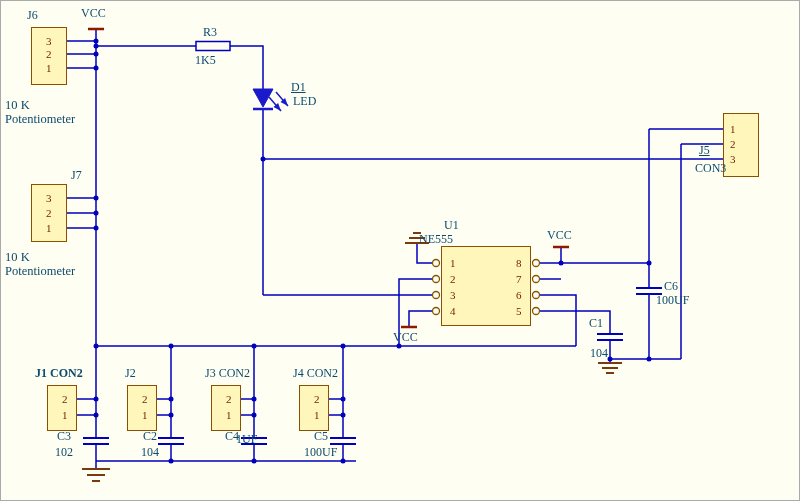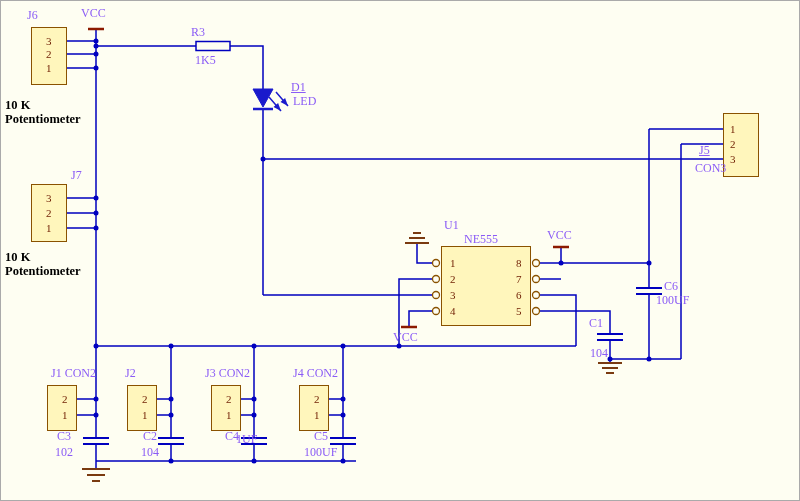--- a/index.html
+++ b/index.html
@@ -2,22 +2,22 @@
 <html><head>
 <meta charset="utf-8">
 <style>
   html,body{margin:0;padding:0;background:#ddd;}
   #canvas{
     position:relative;width:800px;height:501px;margin:0 auto;
     background:#FEFEF2;border:1px solid #aaa;box-sizing:border-box;
     font-family:"Liberation Serif", serif;overflow:hidden;
   }
   #wiring{position:absolute;left:0;top:0;}
-  .lbl{position:absolute;font-size:12px;color:#8b5cf6;white-space:nowrap;line-height:13px;}
-  .cap{position:absolute;font-size:12.5px;font-weight:bold;color:#000000;white-space:nowrap;line-height:13px;}
+  .lbl{position:absolute;font-size:12px;color:#0c4a6e;white-space:nowrap;line-height:13px;}
+  .cap{position:absolute;font-size:12.5px;font-weight:normal;color:#0c4a6e;white-space:nowrap;line-height:13px;}
   .compbox{
     position:absolute;background:#FFF6BC;border:1px solid #8A5200;box-sizing:border-box;
   }
   .pin{
     position:absolute;font-size:11px;color:#6E1D00;line-height:12px;
   }
 </style>
 </head>
 <body>
 
@@ -162,48 +162,48 @@
     <span class="pin" style="left:14px;top:7px;">2</span>
     <span class="pin" style="left:14px;top:23px;">1</span>
   </div>
   <div class="compbox" style="left:298px;top:384px;width:30px;height:46px;">
     <span class="pin" style="left:14px;top:7px;">2</span>
     <span class="pin" style="left:14px;top:23px;">1</span>
   </div>
 
   <div class="lbl" style="left:26px;top:8px;">J6</div>
   <div class="lbl" style="left:80px;top:6px;">VCC</div>
-  <div class="lbl" style="left:190px;top:25px;">R3</div>
+  <div class="lbl" style="left:202px;top:25px;">R3</div>
   <div class="lbl" style="left:194px;top:53px;">1K5</div>
   <div class="lbl" style="left:290px;top:80px;text-decoration:underline;">D1</div>
   <div class="lbl" style="left:292px;top:94px;">LED</div>
 
   <div class="cap" style="left:4px;top:98px;">10 K</div>
   <div class="cap" style="left:4px;top:112px;">Potentiometer</div>
 
   <div class="lbl" style="left:26px;top:168px;margin-left:44px;">J7</div>
   <div class="cap" style="left:4px;top:250px;">10 K</div>
   <div class="cap" style="left:4px;top:264px;">Potentiometer</div>
 
   <div class="lbl" style="left:698px;top:143px;text-decoration:underline;">J5</div>
   <div class="lbl" style="left:694px;top:161px;">CON3</div>
 
   <div class="lbl" style="left:443px;top:218px;">U1</div>
-  <div class="lbl" style="left:463px;top:232px;">NE555</div>
+  <div class="lbl" style="left:418px;top:232px;">NE555</div>
 
   <div class="lbl" style="left:546px;top:228px;">VCC</div>
   <div class="lbl" style="left:392px;top:330px;">VCC</div>
 
   <div class="lbl" style="left:663px;top:279px;">C6</div>
   <div class="lbl" style="left:655px;top:293px;">100UF</div>
 
   <div class="lbl" style="left:588px;top:316px;">C1</div>
   <div class="lbl" style="left:589px;top:346px;">104</div>
 
-  <div class="lbl" style="left:50px;top:366px;">J1 CON2</div>
+  <div class="lbl" style="left:34px;top:366px;font-weight:bold;">J1 CON2</div>
   <div class="lbl" style="left:124px;top:366px;">J2</div>
   <div class="lbl" style="left:204px;top:366px;">J3 CON2</div>
   <div class="lbl" style="left:292px;top:366px;">J4 CON2</div>
 
   <div class="lbl" style="left:56px;top:429px;">C3</div>
   <div class="lbl" style="left:54px;top:445px;">102</div>
   <div class="lbl" style="left:142px;top:429px;text-align:center;">C2</div>
   <div class="lbl" style="left:140px;top:445px;">104</div>
   <div class="lbl" style="left:224px;top:429px;">C4</div>
   <div class="lbl" style="left:221px;top:432px;margin-left:14px;">1UF</div>

